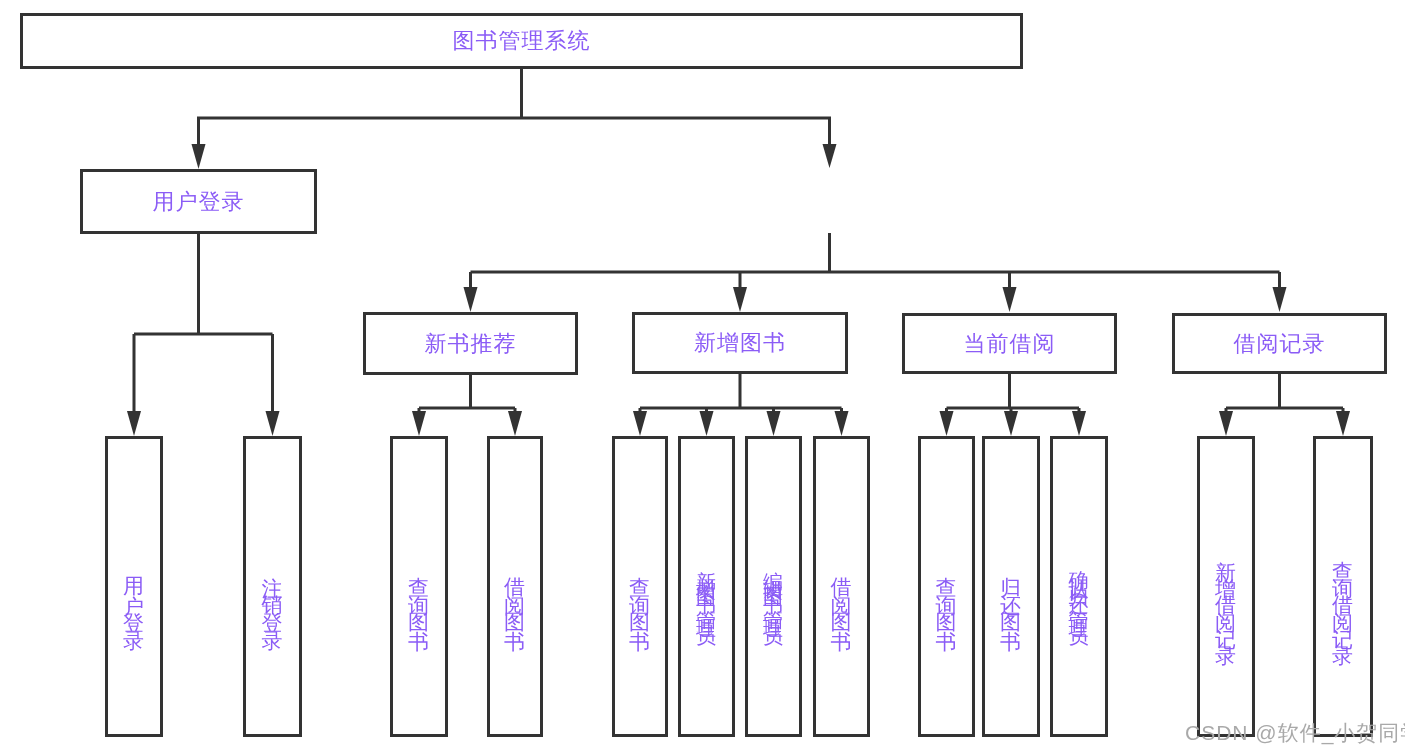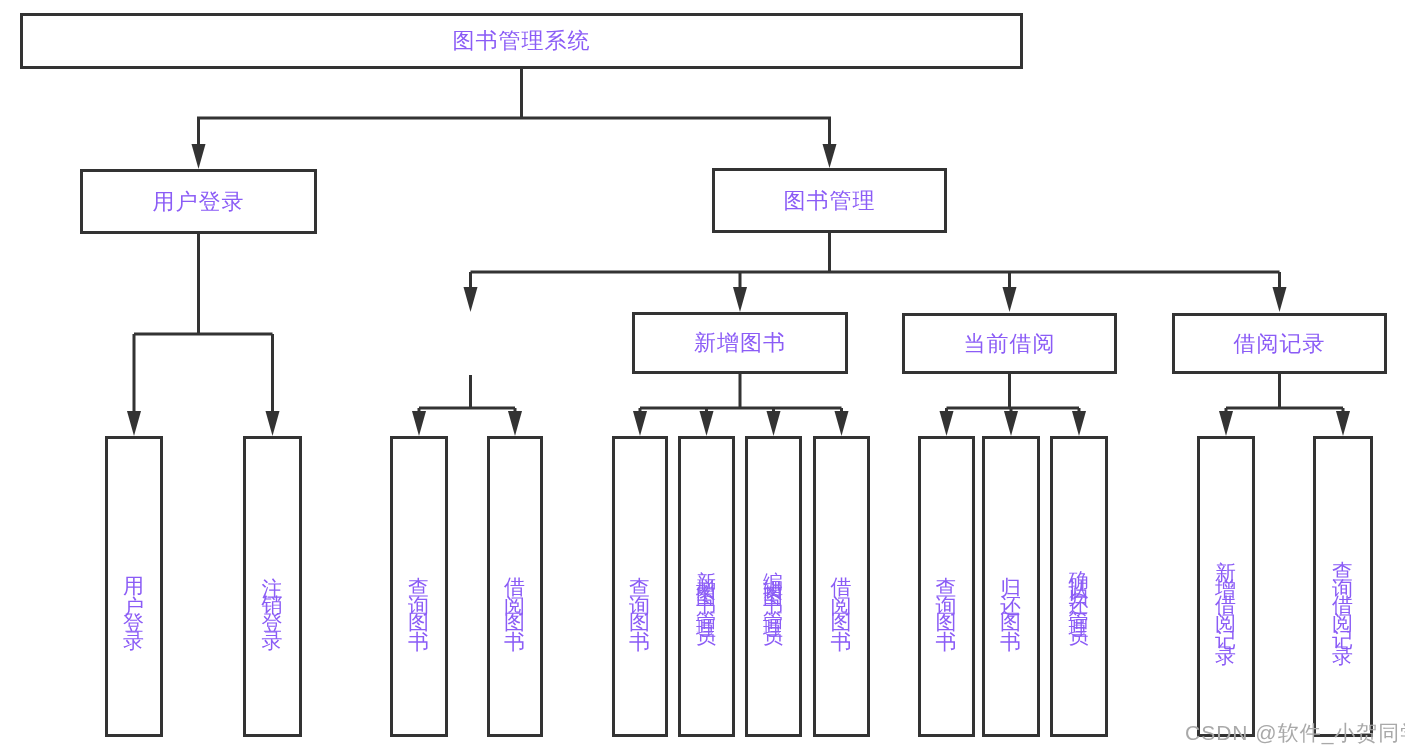--- a/index.html
+++ b/index.html
@@ -67,24 +67,24 @@
     <polygon points="1336,411 1350,411 1343,436"></polygon>
   </svg>
 
   <div class="node root" style="left:20px;top:13px;width:1003px;height:56px">
     <span>图书管理系统</span>
   </div>
 
   <div class="node" style="left:80px;top:169px;width:237px;height:65px">
     <span>用户登录</span>
   </div>
-  <div class="node" style="left:712px;top:168px;width:235px;height:65px">
-    <span>图书管理</span>
+
+  <div class="node" style="left:363px;top:312px;width:215px;height:63px">
+    <span>新书推荐</span>
   </div>
-
   <div class="node" style="left:632px;top:312px;width:216px;height:62px">
     <span>新增图书</span>
   </div>
   <div class="node" style="left:1172px;top:313px;width:215px;height:61px">
     <span>借阅记录</span>
   </div>
   <div class="node" style="left:902px;top:313px;width:215px;height:61px">
     <span>当前借阅</span>
   </div>
 

